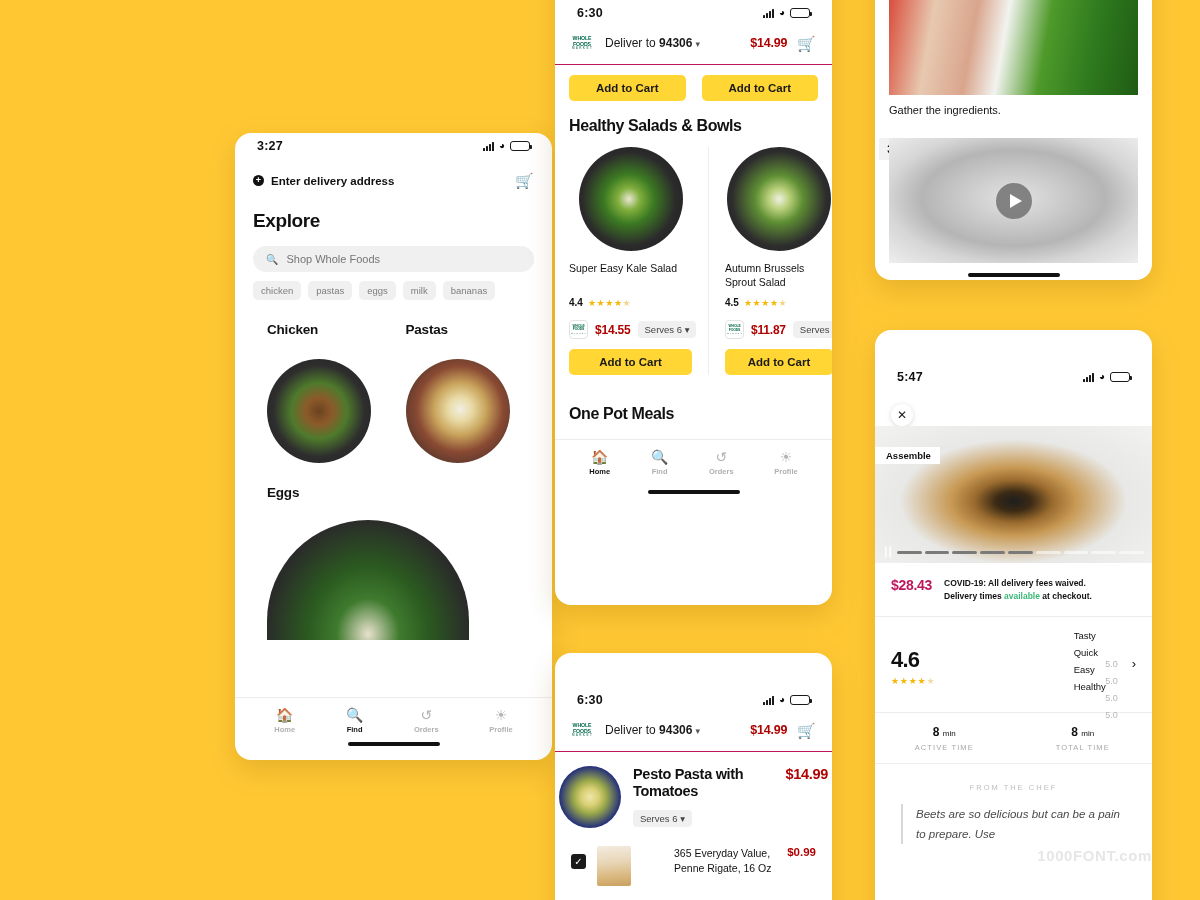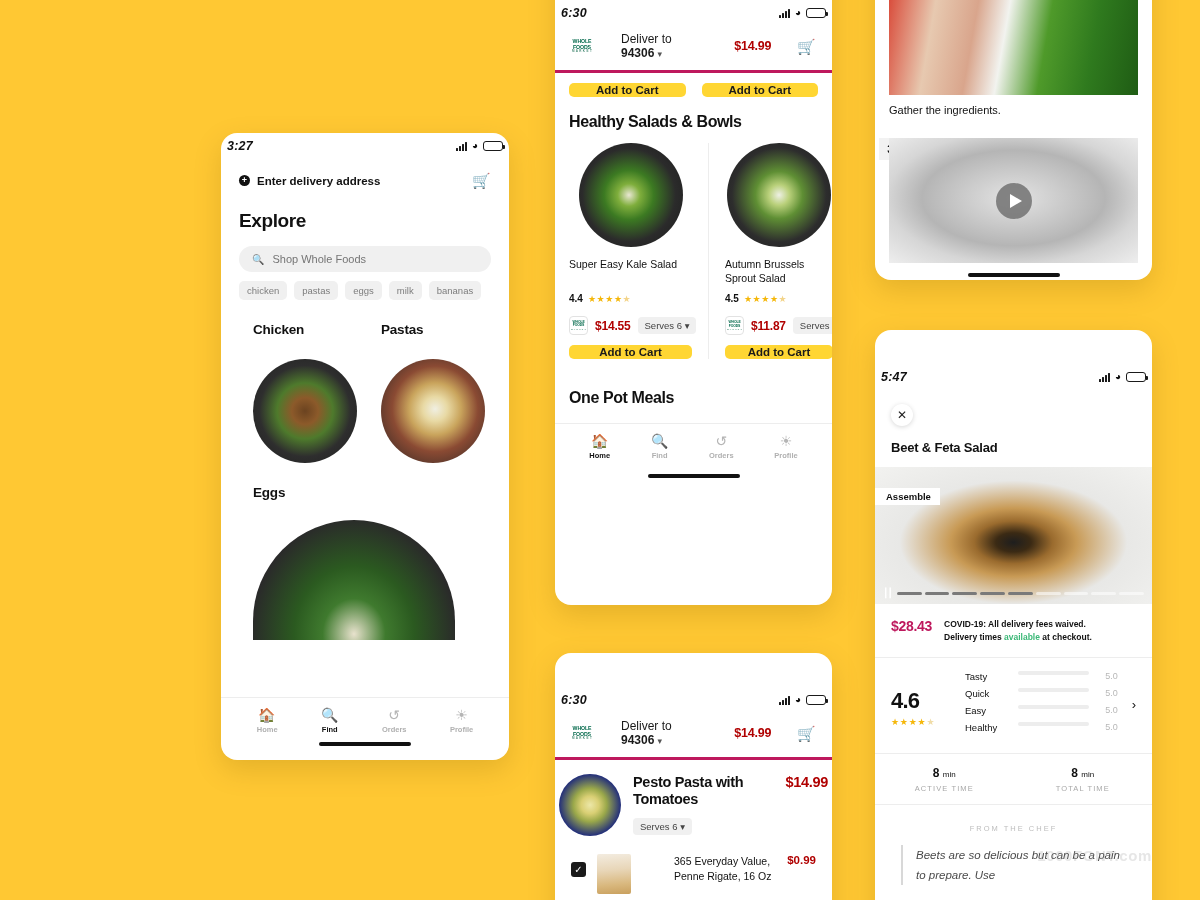--- a/index.html
+++ b/index.html
@@ -17,23 +17,22 @@
     position: absolute;
     background: #ffffff;
     border-radius: 16px;
     box-shadow: 0 10px 28px rgba(120, 85, 0, 0.20);
     overflow: hidden;
   }
 
   
   .statusbar {
     display: flex; align-items: center; justify-content: space-between;
-    padding: 0 6px;
+    padding: 0 22px;
     height: 26px;
-    font-style: italic;
   }
   .sb-time { font-size: 12.5px; font-weight: 700; color: #111; letter-spacing: .2px; }
   .sb-icons { display: flex; align-items: center; gap: 5px; }
   .sig { display: flex; align-items: flex-end; gap: 1px; height: 9px; }
   .sig i { display: block; width: 2px; background: #1a1a1a; border-radius: .5px; }
   .sig i:nth-child(1){ height: 3px; } .sig i:nth-child(2){ height: 5px; }
   .sig i:nth-child(3){ height: 7px; } .sig i:nth-child(4){ height: 9px; }
   .wifi { font-size: 10px; color: #111; line-height: 1; }
   .batt {
     width: 20px; height: 10px; border: 1.3px solid #1a1a1a; border-radius: 3px;
@@ -51,34 +50,34 @@
   .wf-logo {
     width: 26px; height: 22px; display: flex; flex-direction: column;
     align-items: center; justify-content: center; line-height: 1;
     color: #00684A; font-weight: 700; flex: none;
   }
   .wf-logo span { font-size: 5.2px; letter-spacing: -.1px; display: block; }
   .wf-logo .s3 { font-size: 3px; color: #4b8d77; letter-spacing: .3px; }
 
   
   .app-header {
-    display: flex; align-items: center; gap: 26px;
+    display: flex; align-items: center; gap: 10px;
     padding: 6px 16px 10px 14px;
-    border-bottom: 3px solid #be185d;
+    border-bottom: 1px solid #be185d;
   }
   .deliver-txt { font-size: 12px; color: #1a1a1a; font-weight: 500; flex: 1; }
   .deliver-txt b { font-weight: 700; }
   .chev { font-size: 9px; color: #555; margin-left: 3px; }
   .hdr-price { font-size: 12.5px; font-weight: 700; color: #B00000; letter-spacing: -.2px; }
   .cart-ico { font-size: 15px; color: #111; line-height: 1; }
 
   
   .btn-cart {
     background: #FFD633; border: none; border-radius: 5px;
-    height: 14px; width: 100%;
+    height: 26px; width: 100%;
     font-family: "Liberation Sans", sans-serif;
     font-size: 11.5px; font-weight: 700; color: #1a1a1a;
     display: flex; align-items: center; justify-content: center;
     cursor: pointer;
   }
 
   
   .tabbar {
     display: flex; align-items: flex-start; justify-content: space-around;
     padding: 10px 14px 4px;
@@ -86,21 +85,21 @@
     background: #fff;
   }
   .tab { display: flex; flex-direction: column; align-items: center; gap: 3px; cursor: pointer; }
   .tab .ti { font-size: 14px; line-height: 1; color: #b5b5b5; }
   .tab .tl { font-size: 7.5px; color: #b0b0b0; font-weight: 600; }
   .tab.active .ti { color: #111; }
   .tab.active .tl { color: #111; }
   .home-ind { width: 92px; height: 3.6px; background: #111; border-radius: 2px; margin: 10px auto 8px; }
 
   
-  #phone1 { left: 221px; top: 133px; width: 288px; height: 627px; }
+  #phone1 { left: 235px; top: 133px; width: 317px; height: 627px; }
   .p1-addr { display: flex; align-items: center; justify-content: space-between; padding: 14px 18px 0; }
   .p1-addr-l { display: flex; align-items: center; gap: 7px; }
   .loc-dot {
     width: 11px; height: 11px; border-radius: 50%; background: #111;
     display: flex; align-items: center; justify-content: center;
     color: #fff; font-size: 9px; font-weight: 700; line-height: 1;
   }
   .p1-addr-t { font-size: 11.5px; font-weight: 700; color: #111; }
   .explore-h { font-size: 19px; font-weight: 700; color: #111; padding: 22px 18px 0; letter-spacing: -.4px; }
   .searchbar {
@@ -248,21 +247,21 @@
   .covid-txt .grn { color: #3BB877; text-align: center; }
   .rate-block {
     display: flex; align-items: center; gap: 14px;
     padding: 13px 16px 14px; border-top: 1px solid #ededed;
   }
   .big-rate { flex: none; width: 60px; }
   .big-num { font-size: 22px; font-weight: 700; color: #111; line-height: 1; letter-spacing: -.8px; margin-top: 8px; }
   .big-stars { font-size: 9px; color: #F5B70A; letter-spacing: .8px; margin-top: 5px; }
   .big-stars .half { color: #f0dca6; }
   .bars { flex: 1; }
-  .bar-row { display: flex; align-items: flex-start; gap: 9px; height: 17px; }
+  .bar-row { display: flex; align-items: flex-end; gap: 9px; height: 17px; flex-direction: column; }
   .bar-lab { font-size: 9.5px; color: #111; width: 44px; font-weight: 500; }
   .bar-track { flex: 1; height: 4px; background: #ededed; border-radius: 2px; overflow: hidden; }
   .bar-fill { height: 100%; background: #F5B70A; border-radius: 2px; }
   .bar-val { font-size: 9px; color: #b8b8b8; width: 20px; text-align: right; }
   .rate-chev { font-size: 13px; color: #111; flex: none; }
   .times { display: flex; border-top: 1px solid #ededed; border-bottom: 1px solid #ededed; }
   .tcell { flex: 1; text-align: center; padding: 12px 0 11px; }
   .tval { font-size: 12px; font-weight: 700; color: #111; }
   .tval small { font-size: 8px; font-weight: 500; }
   .tlab { font-size: 7.5px; color: #a8a8a8; letter-spacing: 1.1px; margin-top: 4px; }
@@ -536,21 +535,20 @@
             <i></i>
             <i></i>
             <i></i>
           </span>
         <span class="wifi">◕</span>
         <span class="batt mid"><span class="fill"></span></span>
       </div>
     </div>
 
     <div class="close-btn">✕</div>
-    <div class="dish-title">Beet &amp; Feta Salad</div>
 
     <div class="hero" style="background-image:radial-gradient(ellipse at 50% 55%, #1e1e1e 0%, #3b2a14 9%, #9a6b2e 20%, #c89a55 32%, #e8e8e6 58%, #f2f2f0 100%);">
       <span class="hero-tag">Assemble</span>
       <div class="scrub">
         <span class="pz">┃┃</span>
         <span class="segs">
           <i class="done"></i>
             <i class="done"></i>
             <i class="done"></i>
             <i class="done"></i>

